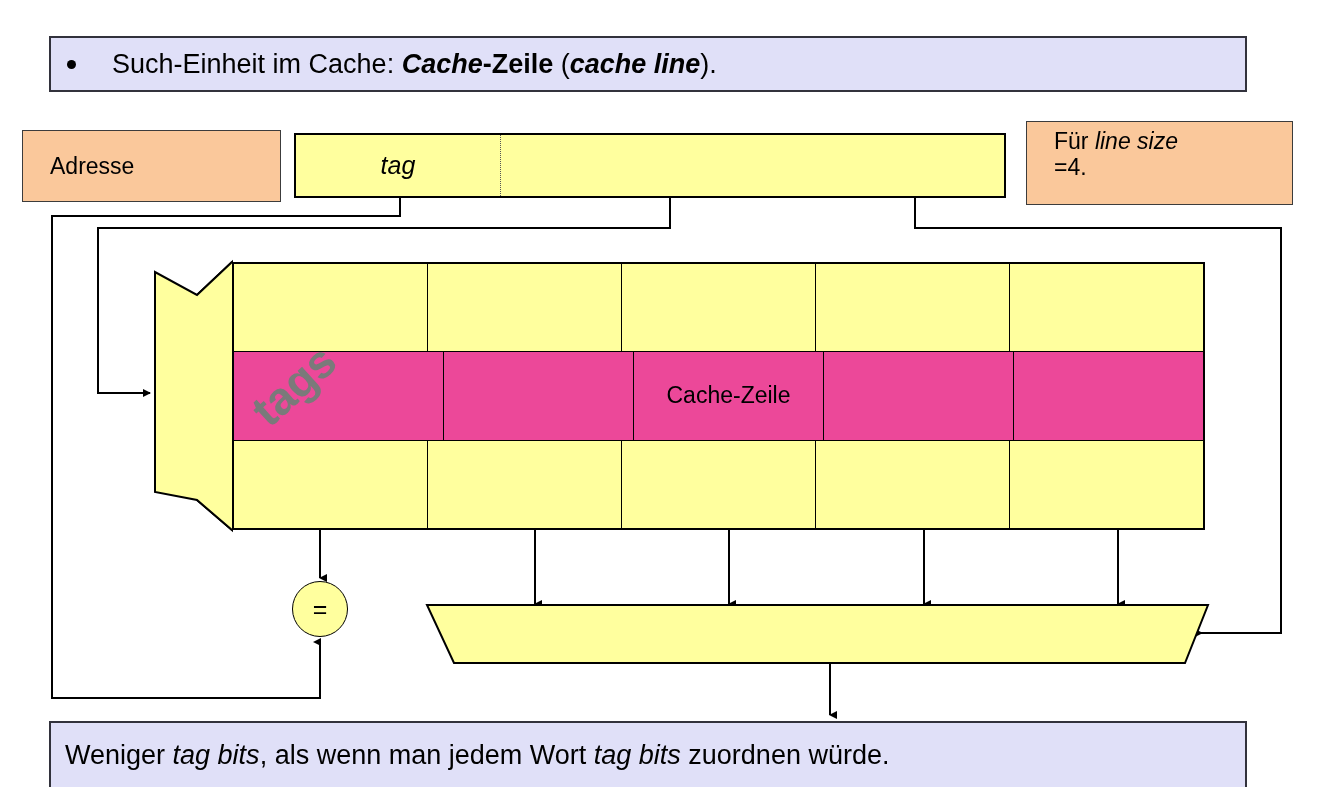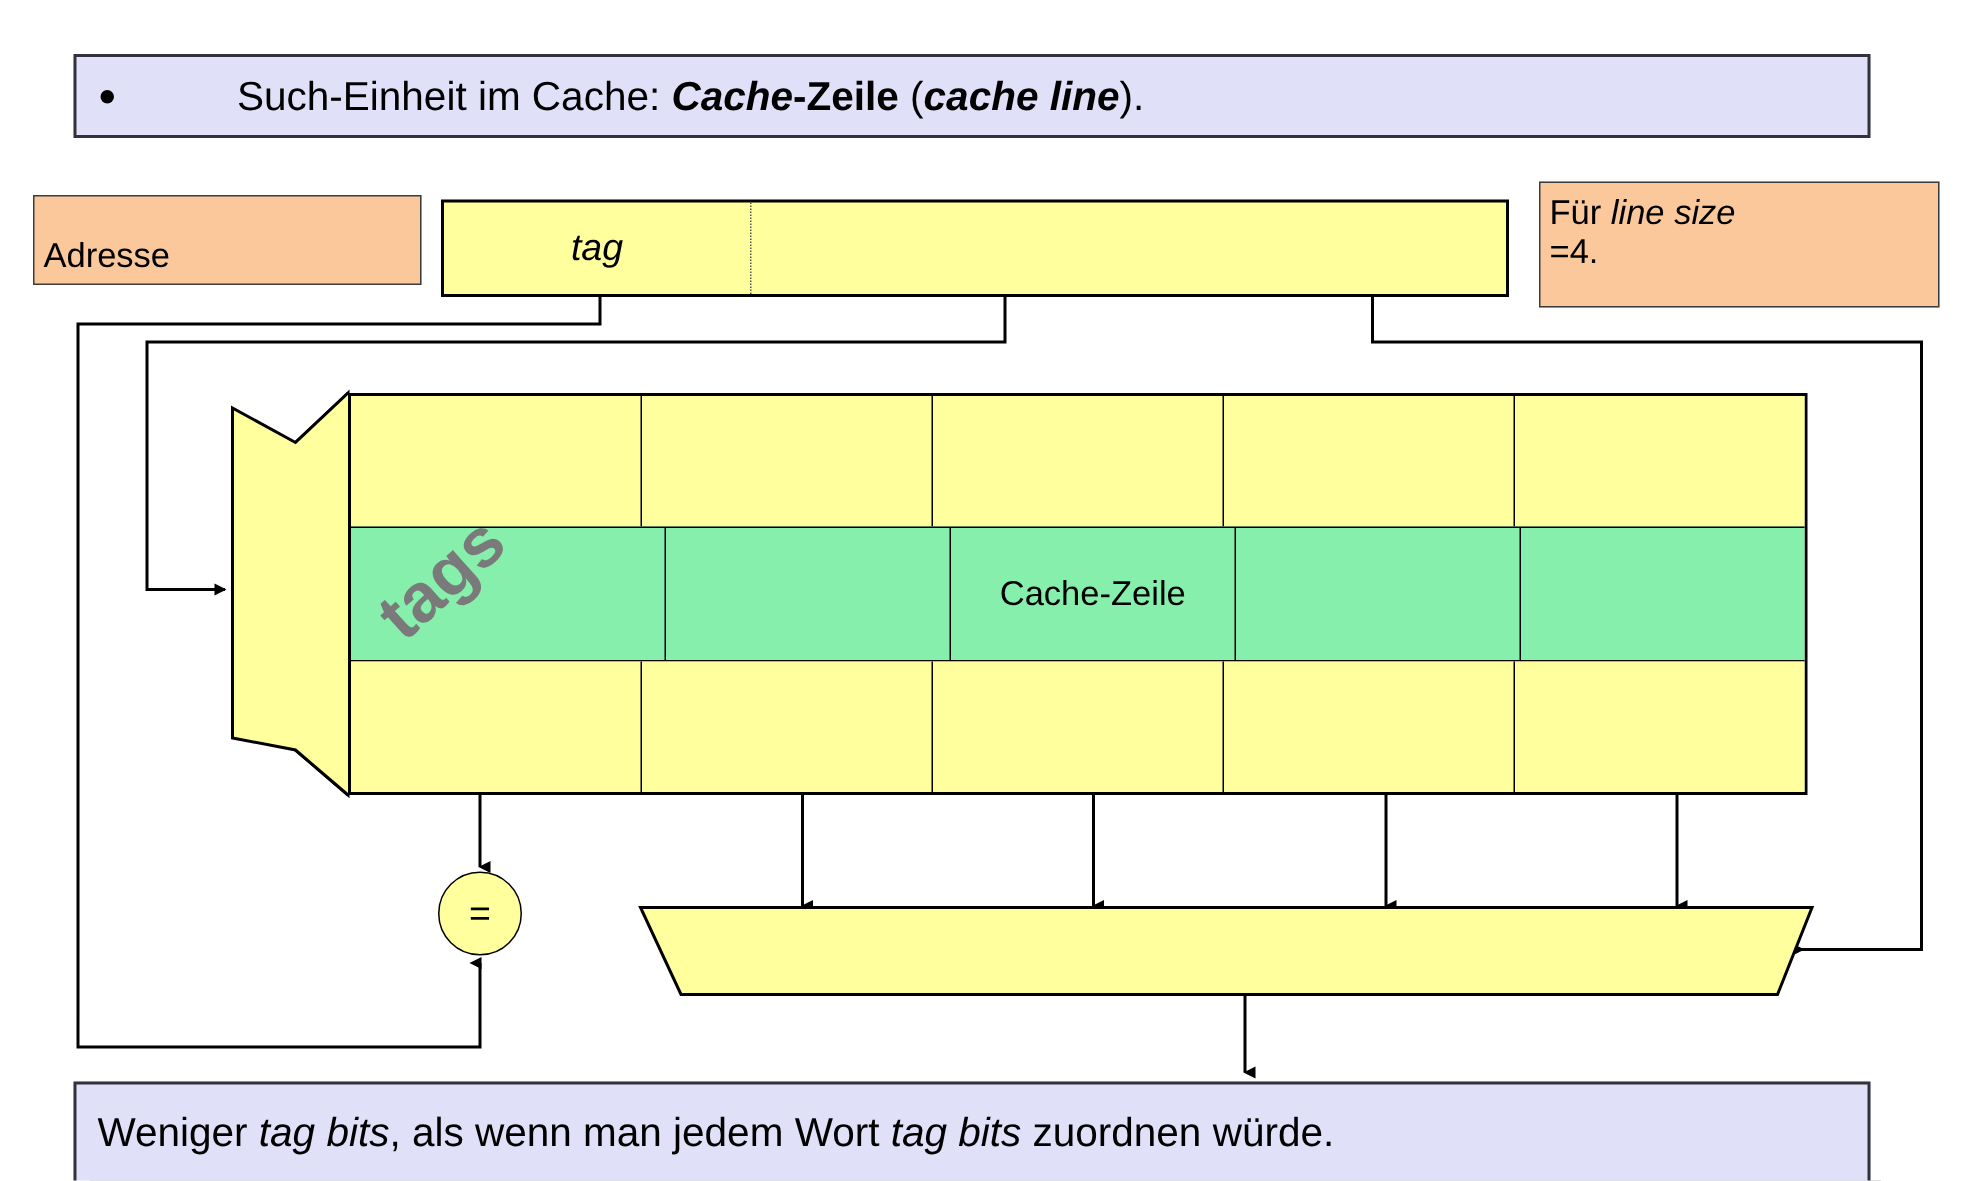--- a/index.html
+++ b/index.html
@@ -32,21 +32,20 @@
     right: -9px;
     bottom: -9px;
     background: #808080;
     z-index: -1;
   }
   #banner-top {
     left: 49px;
     top: 36px;
     width: 1198px;
     height: 56px;
-    gap: 46px;
   }
   #banner-bottom {
     left: 49px;
     top: 721px;
     width: 1198px;
     height: 69px;
   }
   .banner-text {
     font-size: 27px;
     color: #000;
@@ -68,30 +67,30 @@
   .bdit { font-weight: bold; font-style: italic; }
 
   
   .orange-box {
     position: absolute;
     background: #fac89b;
     border: 1.5px solid #3c3c3c;
     box-sizing: border-box;
     font-size: 23px;
     color: #000;
-    padding: 6px 6px;
+    padding: 6px 27px;
     line-height: 1.15;
   }
   #box-adresse {
     left: 22px;
     top: 130px;
     width: 259px;
-    height: 60px;
-    display: flex;
-    align-items: flex-end;
+    height: 72px;
+    display: flex;
+    align-items: center;
   }
   #box-linesize {
     left: 1026px;
     top: 121px;
     width: 267px;
     height: 84px;
   }
 
   
   #addr-strip {
@@ -138,21 +137,21 @@
     box-sizing: border-box;
     display: flex;
     flex-direction: column;
   }
   .grid-row {
     display: flex;
     flex: 1;
     box-sizing: border-box;
   }
   .grid-row.row-mid {
-    background: #86efac;
+    background: #ec4899;
     border-top: 1.5px solid #000;
     border-bottom: 1.5px solid #000;
     padding-left: 20px;
   }
   .grid-cell {
     flex: 1;
     box-sizing: border-box;
     border-right: 1.5px solid #000;
     display: flex;
     align-items: center;

